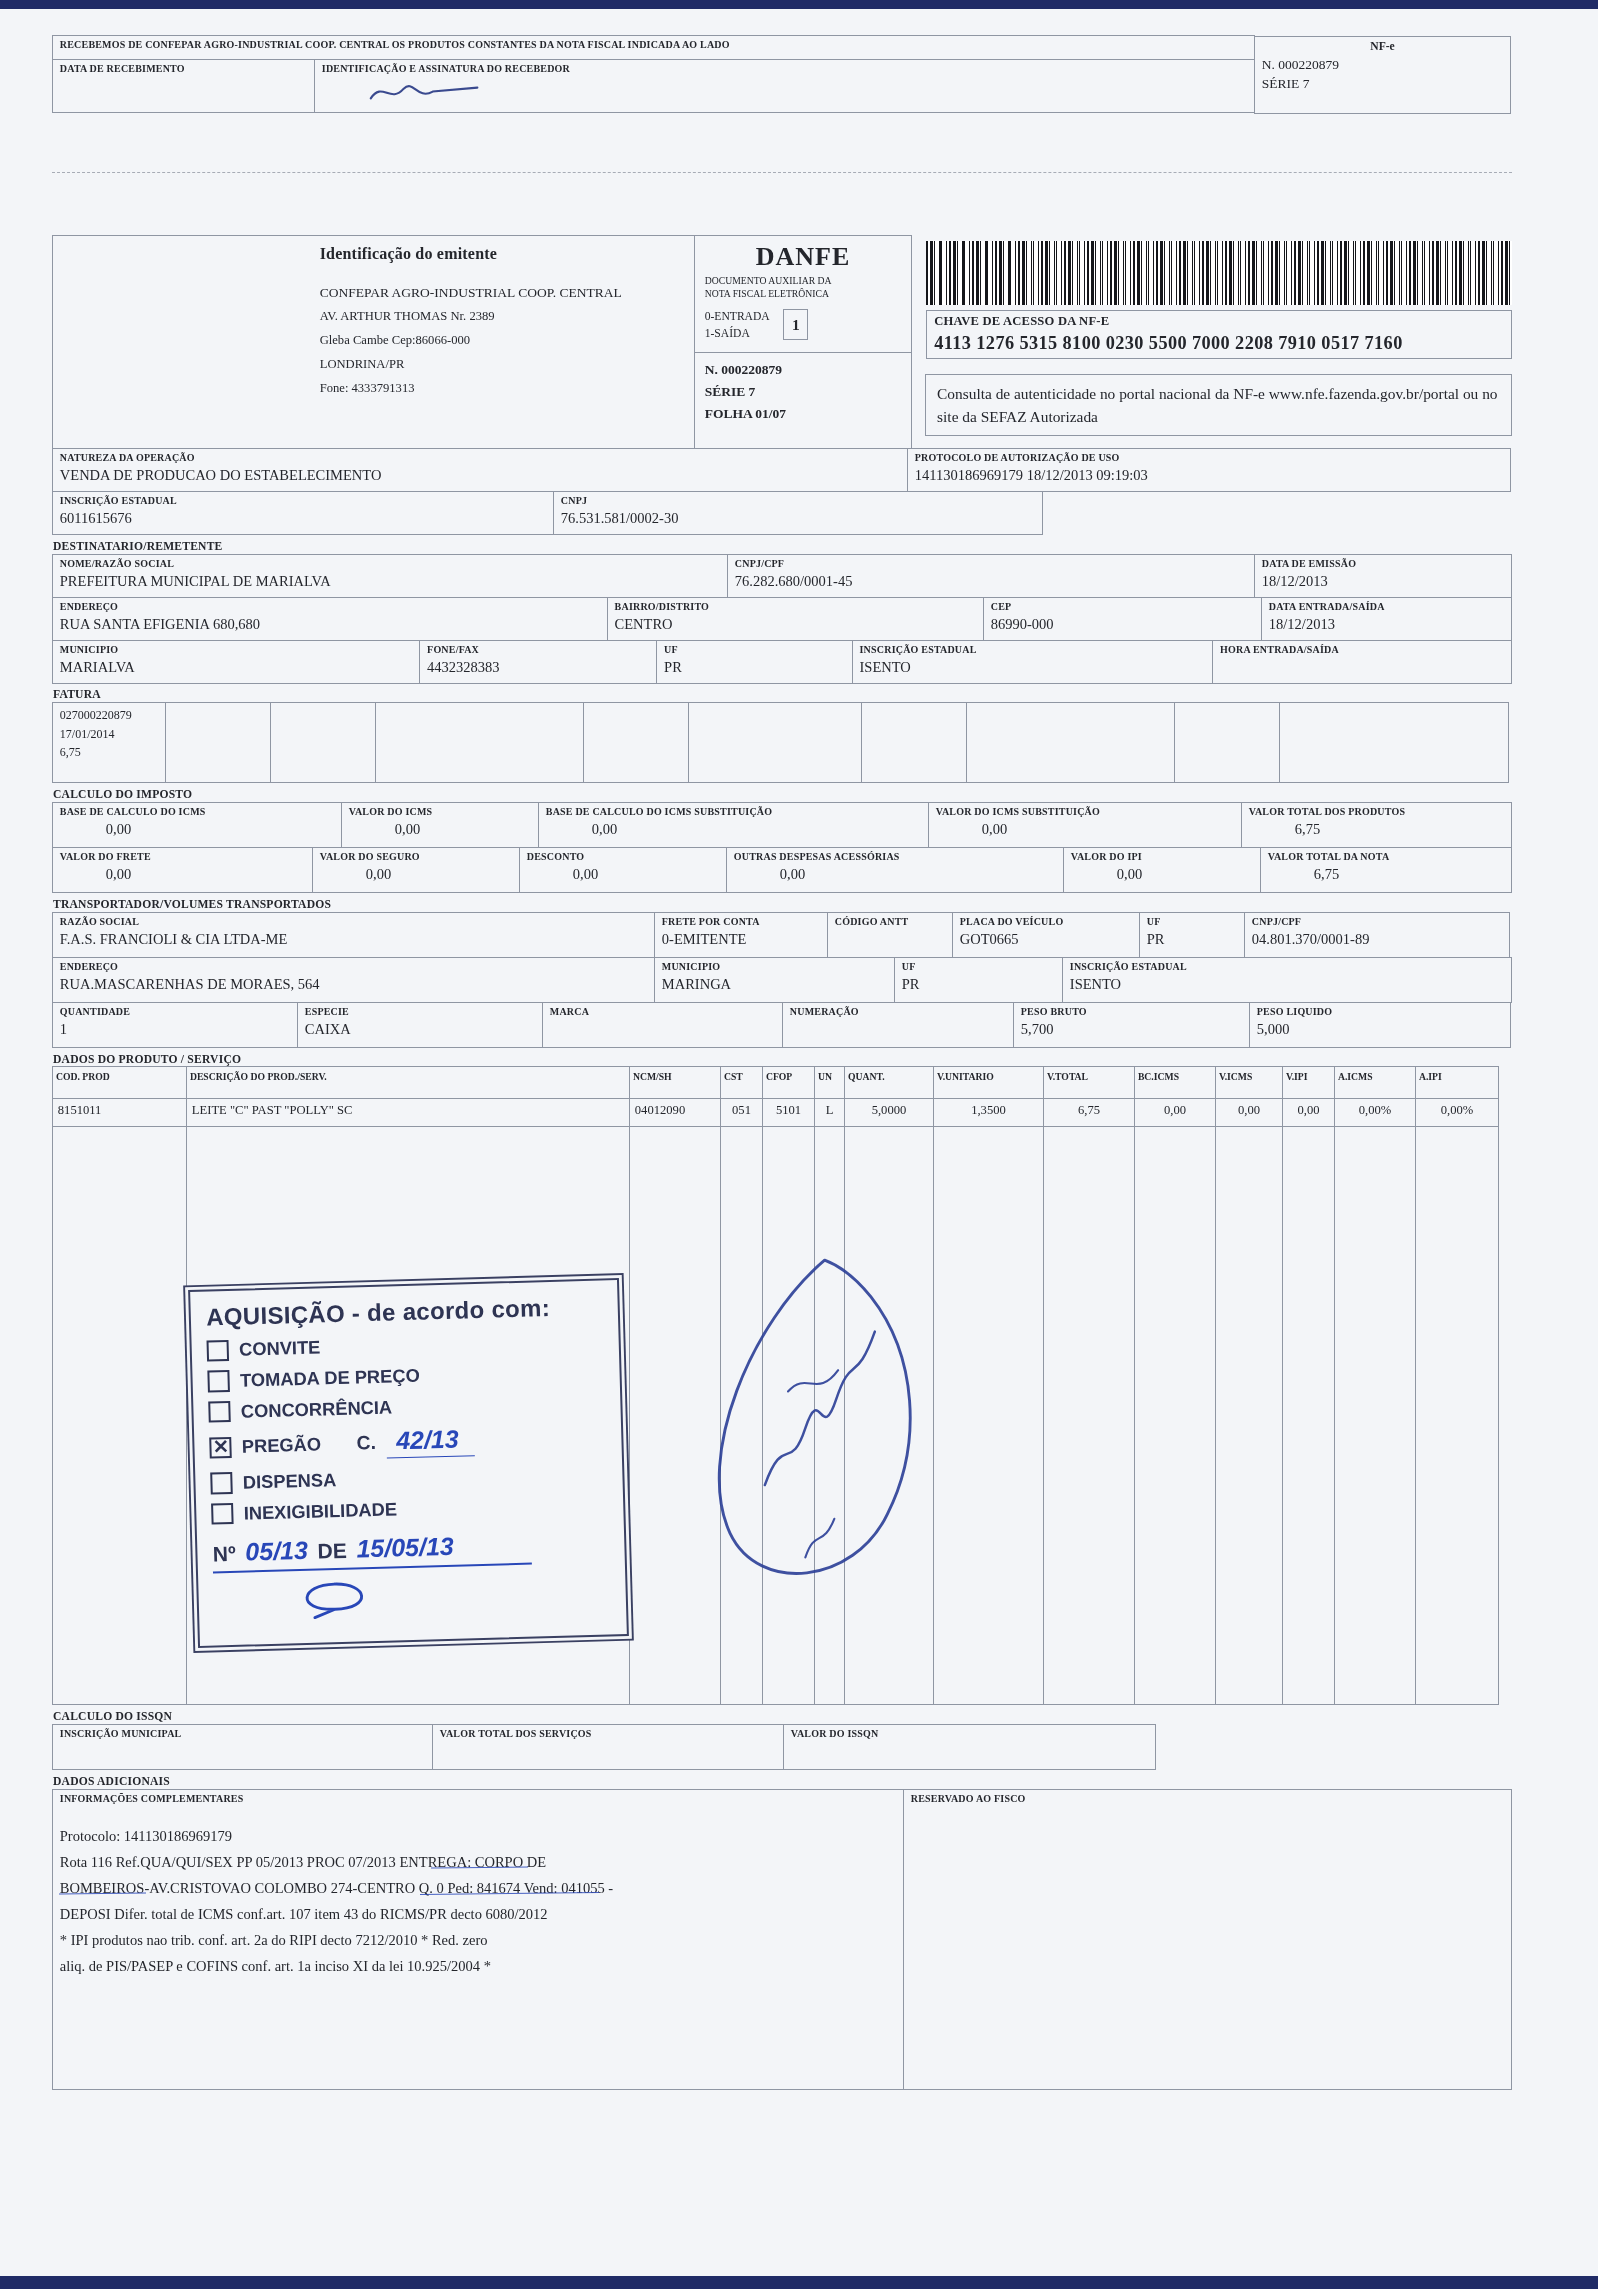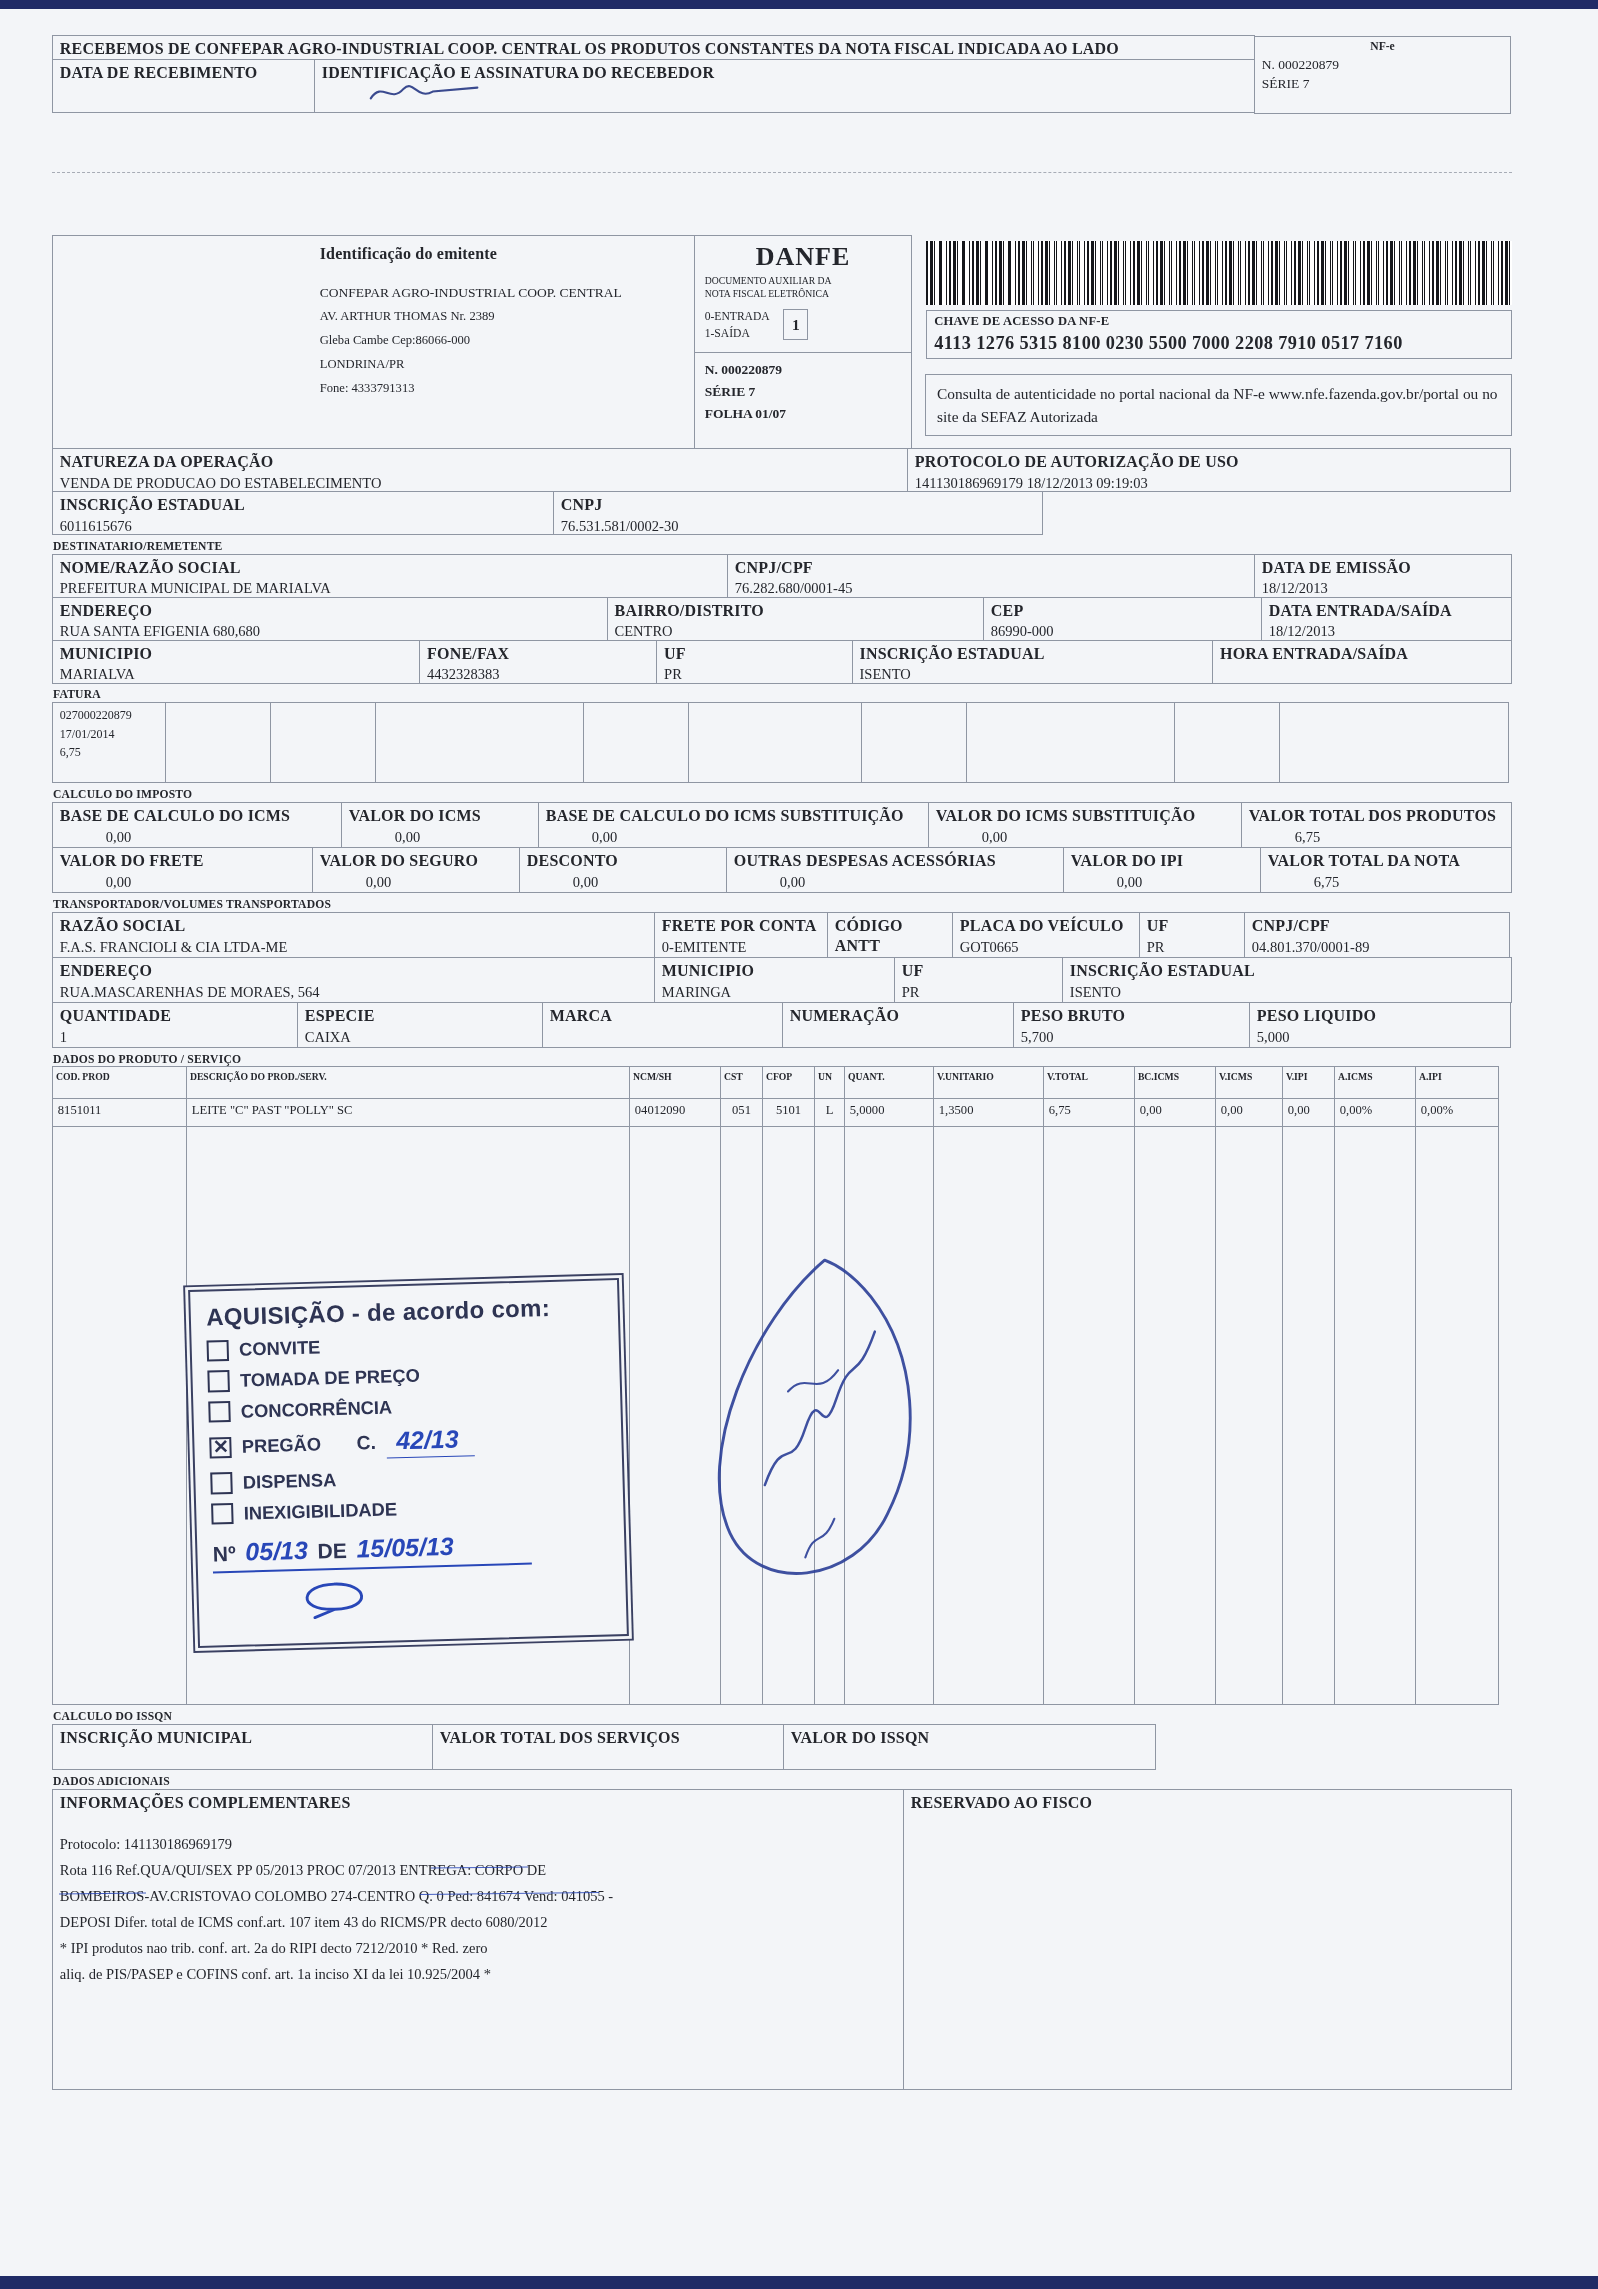--- a/index.html
+++ b/index.html
@@ -24,21 +24,21 @@
   .doc{position:absolute;left:52px;top:37px;width:1460px;}
 
   .row{display:flex;margin-top:-1px;}
   .cell{
     border:1px solid var(--line);
     box-sizing:border-box;
     padding:2.9px 6.8px 1.9px;
     position:relative;
   }
   .cell + .cell{margin-left:-1px;}
-  .lbl{font-size:16px;font-weight:bold;letter-spacing:0.2px;line-height:1.25;}
+  .lbl{font-size:10px;font-weight:bold;letter-spacing:0.2px;line-height:1.25;}
   .val{font-size:14.5px;margin-top:2.9px;line-height:1.2;}
   .val.ind{padding-left:46px;}
   .sec{font-size:11.6px;font-weight:bold;padding:4.8px 1px 1.9px;letter-spacing:0.2px;}
   .cut{border-top:1px dashed #a7acb6;margin-top:58px;}
 
   
   .emit-title{padding-left:259px;margin-top:3.9px;font-size:16px;}
   .emit-name{padding-left:259px;margin-top:21px;font-size:13.5px;}
   .emit-line{padding-left:259px;margin-top:8.7px;font-size:12.6px;}
   .danfe-title{text-align:center;font-size:26px;font-weight:bold;margin-top:3.9px;letter-spacing:1px;}
@@ -64,21 +64,21 @@
 
   
   .fat-line{font-size:12px;line-height:1.55;}
 
   
   .c0{width:135px}.c1{width:444px}.c2{width:92px}.c3{width:43px}.c4{width:53px}
   .c5{width:31px}.c6{width:90px}.c7{width:111px}.c8{width:92px}.c9{width:82px}
   .c10{width:68px}.c11{width:53px}.c12{width:82px}.c13{width:84px}
   .phead .cell{font-size:9.7px;font-weight:bold;padding:3.9px 2.9px;height:33px;}
   .prow .cell{font-size:12.6px;padding:3.9px 4.8px;height:29px;}
-  .prow .num{text-align:left;}
+  .prow .num{text-align:center;}
   .prow .ctr{text-align:center;}
   .pbody .cell{height:579px;}
 
   
   .stamp{
     position:absolute;left:141px;top:1247px;width:431px;box-sizing:border-box;
     border:2.9px solid #3a4062;box-shadow:0 0 0 2.9px var(--paper),0 0 0 4.8px #3a4062;
     padding:11.6px 15.4px 19.3px;transform:rotate(-1.6deg);
     color:var(--stamp);
   }

